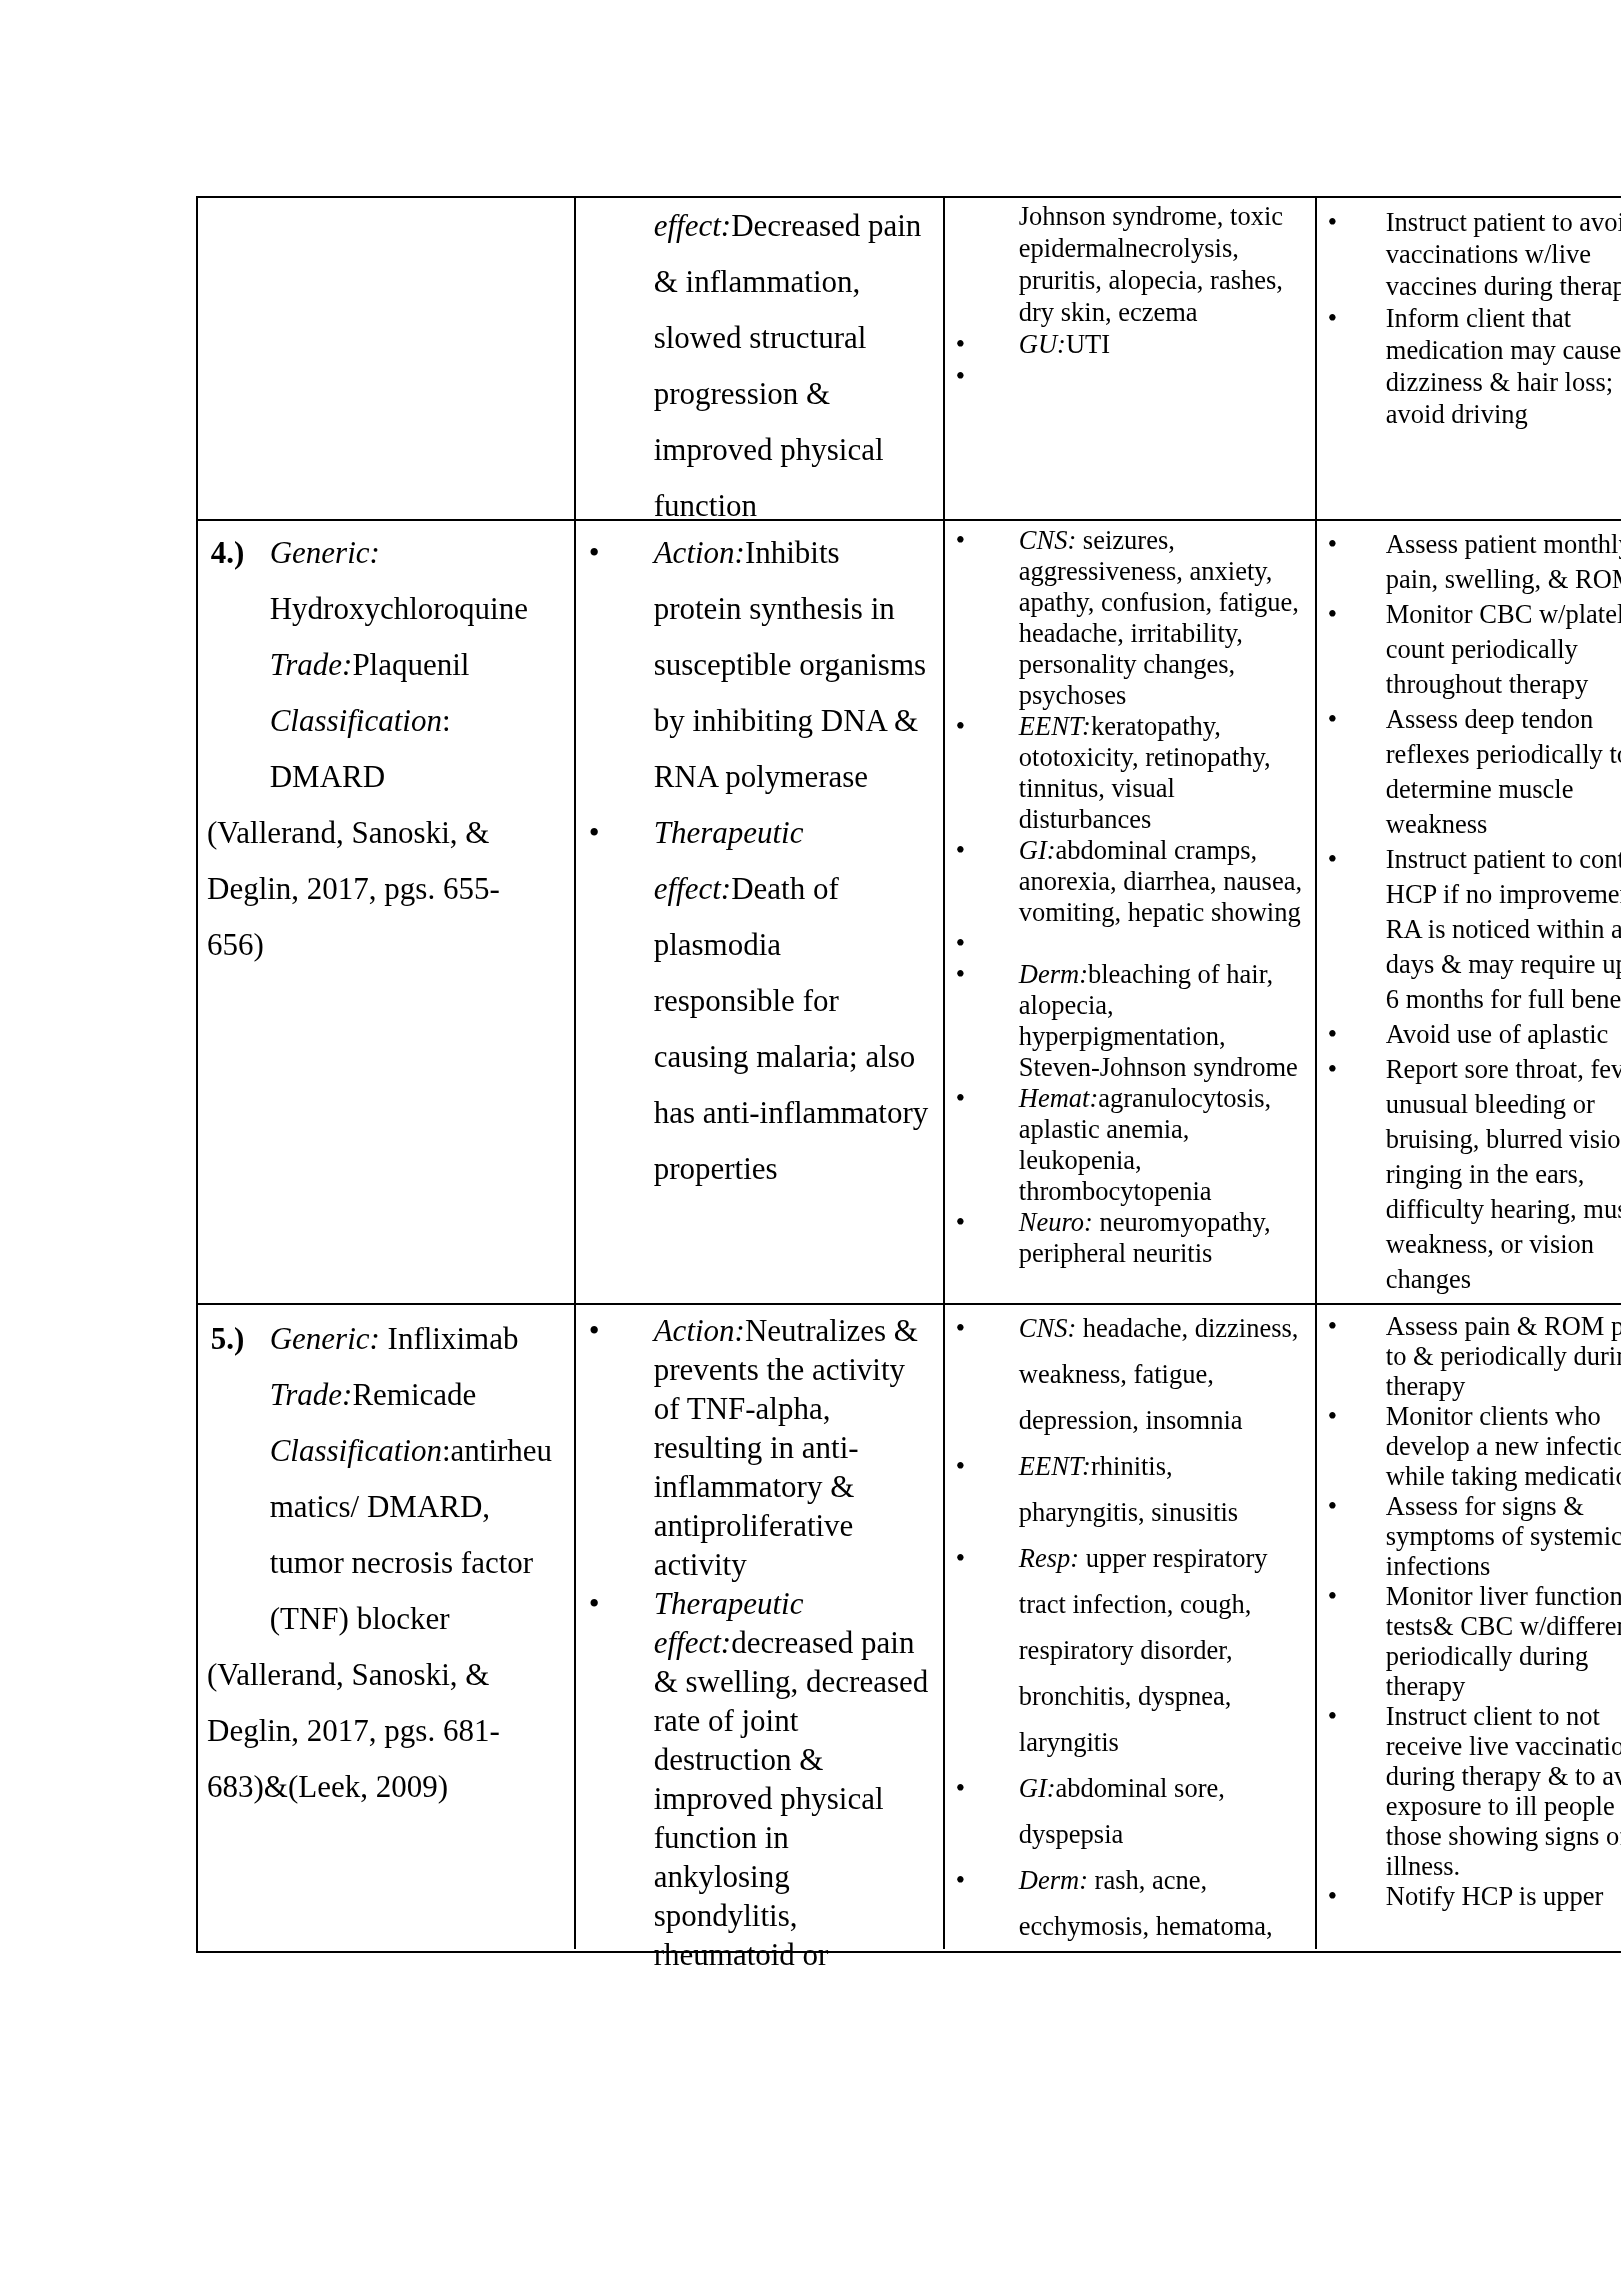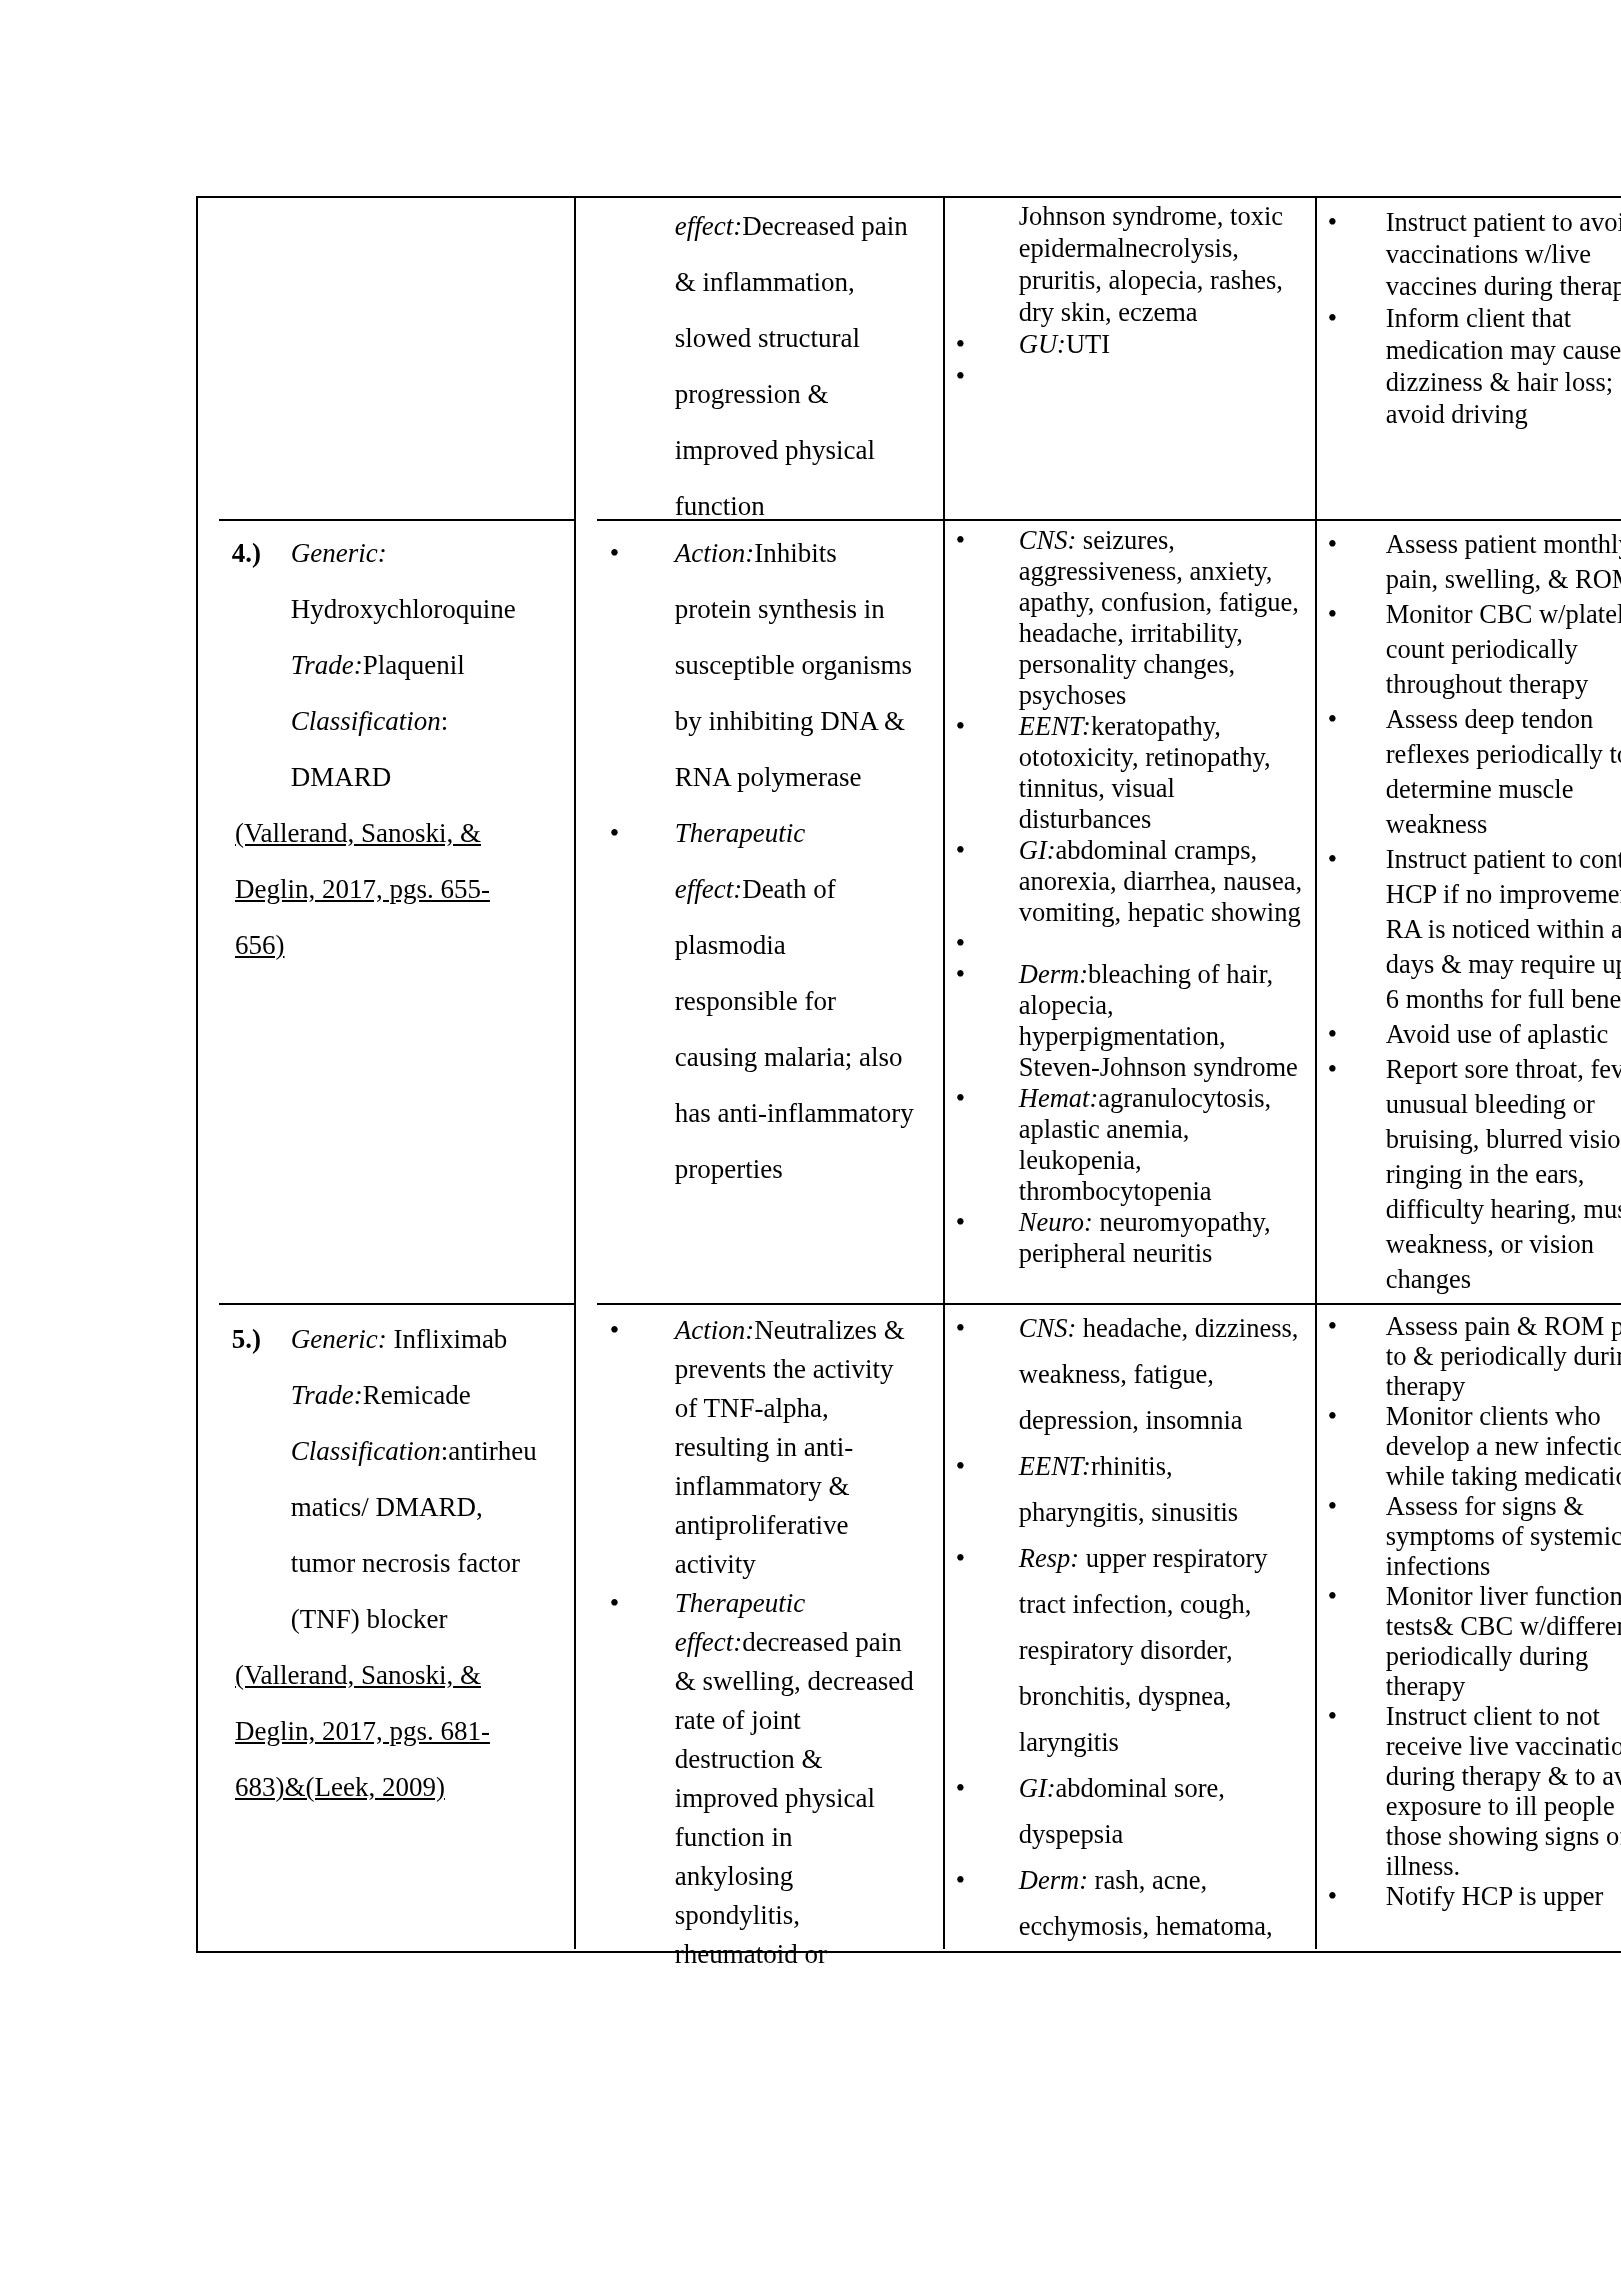--- a/index.html
+++ b/index.html
@@ -20,41 +20,41 @@
     display:grid;
     grid-template-columns:378px 369px 372px 409px;
     grid-template-rows:323px 784px 644px;
     background:#fff;
   }
   .cell{box-sizing:border-box;overflow:visible;}
   .cell.bdr{border-right:2.9px solid #000;}
   .cell.bdb{border-bottom:2.9px solid #000;}
   .itext,.citation{white-space:pre;}
   
-  .c0,.c1{font-size:27px;margin-left:21px;}
+  .c0,.c1{font-size:31px;}
   .c2,.c3{font-size:26.5px;}
   .r0.c1{line-height:56px;padding-top:0px;}
   .r0.c2{line-height:32px;padding-top:2px;}
   .r0.c3{line-height:32px;padding-top:7.8px;}
   .r1.c0{line-height:56px;padding-top:3.9px;}
   .r1.c1{line-height:56px;padding-top:3.9px;}
   .r1.c2{line-height:31px;padding-top:3.9px;}
   .r1.c3{line-height:35px;padding-top:5.9px;}
   .r2.c0{line-height:56px;padding-top:5.9px;}
   .r2.c1{line-height:39px;padding-top:5.9px;}
   .r2.c2{line-height:46px;padding-top:0px;}
   .r2.c3{line-height:30px;padding-top:5.9px;}
   .item{display:flex;align-items:flex-start;}
   .gut{flex:none;display:block;}
   .c1 .gut{width:65px;padding-left:12.7px;}
   .c2 .gut{width:63px;padding-left:10.8px;}
   .c3 .gut{width:58px;padding-left:10.8px;}
   .c0 .gut{width:59px;padding-left:12.7px;font-weight:bold;}
   .itext{flex:1 1 auto;min-width:0;}
-  .citation{padding-left:16px;text-decoration:underline;}
+  .citation{padding-left:9px;}
   i{font-style:italic;}
 </style>
 </head>
 <body>
 
 <div id="page">
   <div id="drug-table">
       <div class="cell r0 c0 bdr bdb"></div>
       <div class="cell r0 c1 bdr bdb">
         <div class="item">

